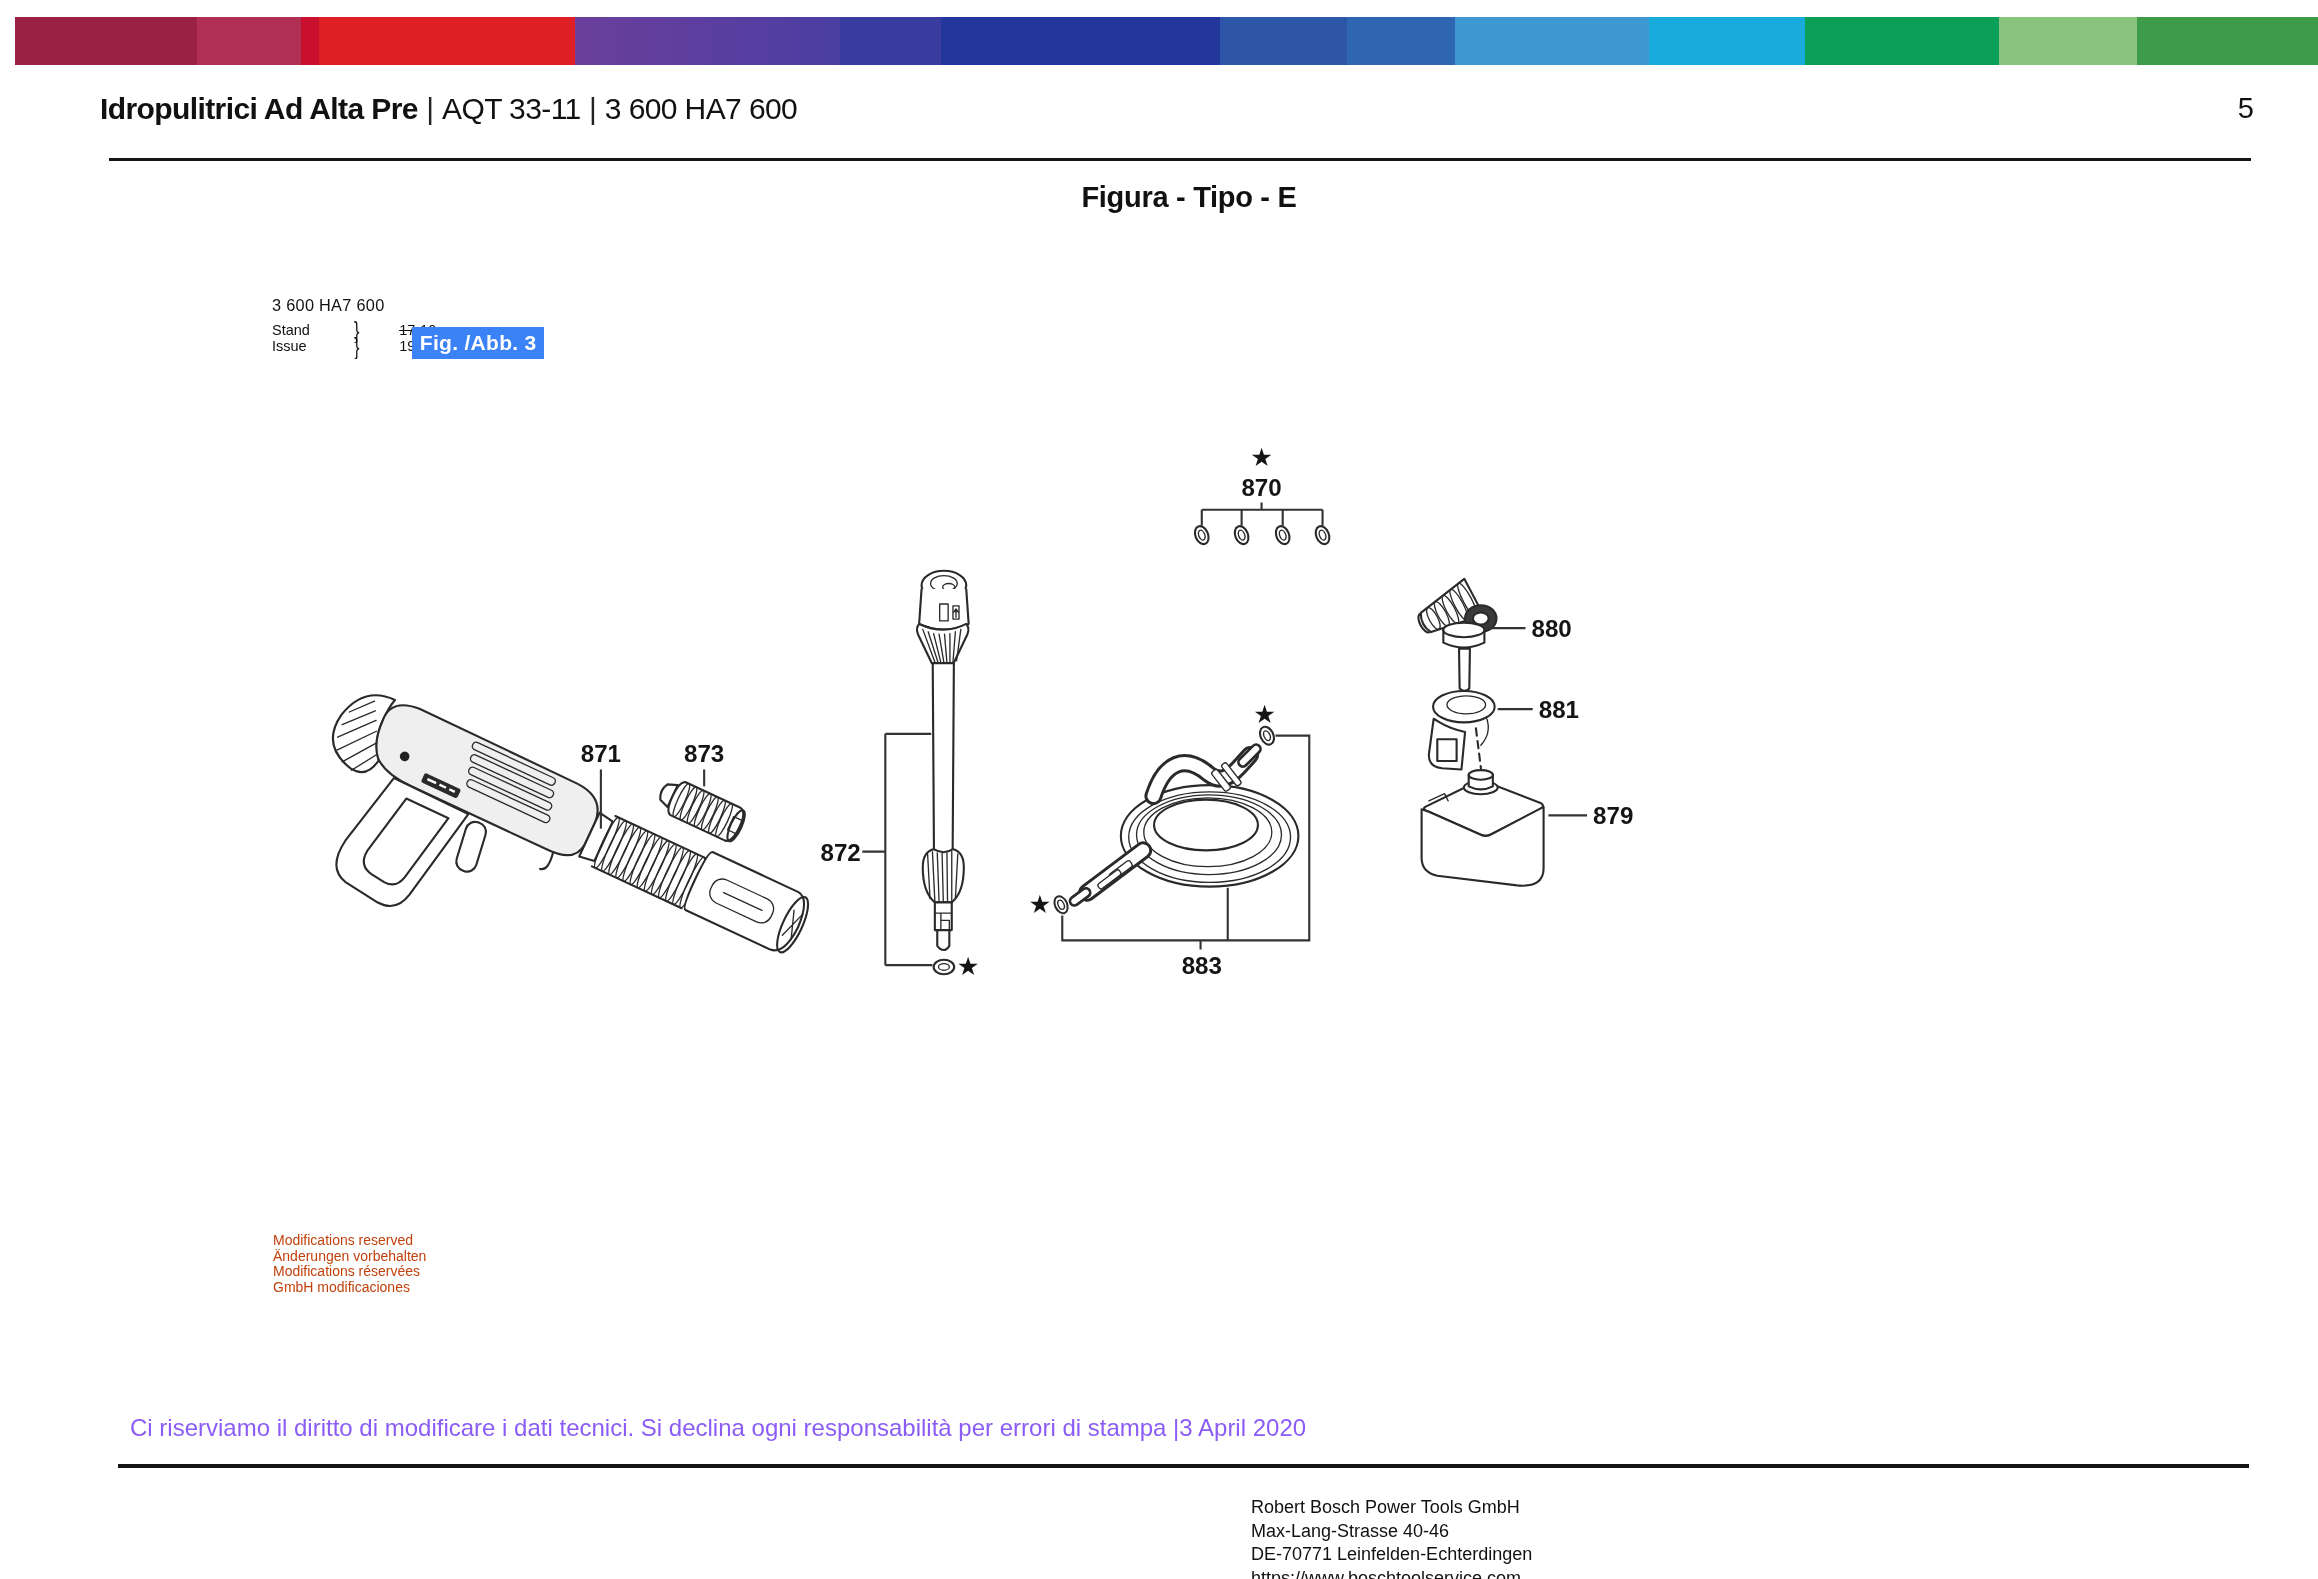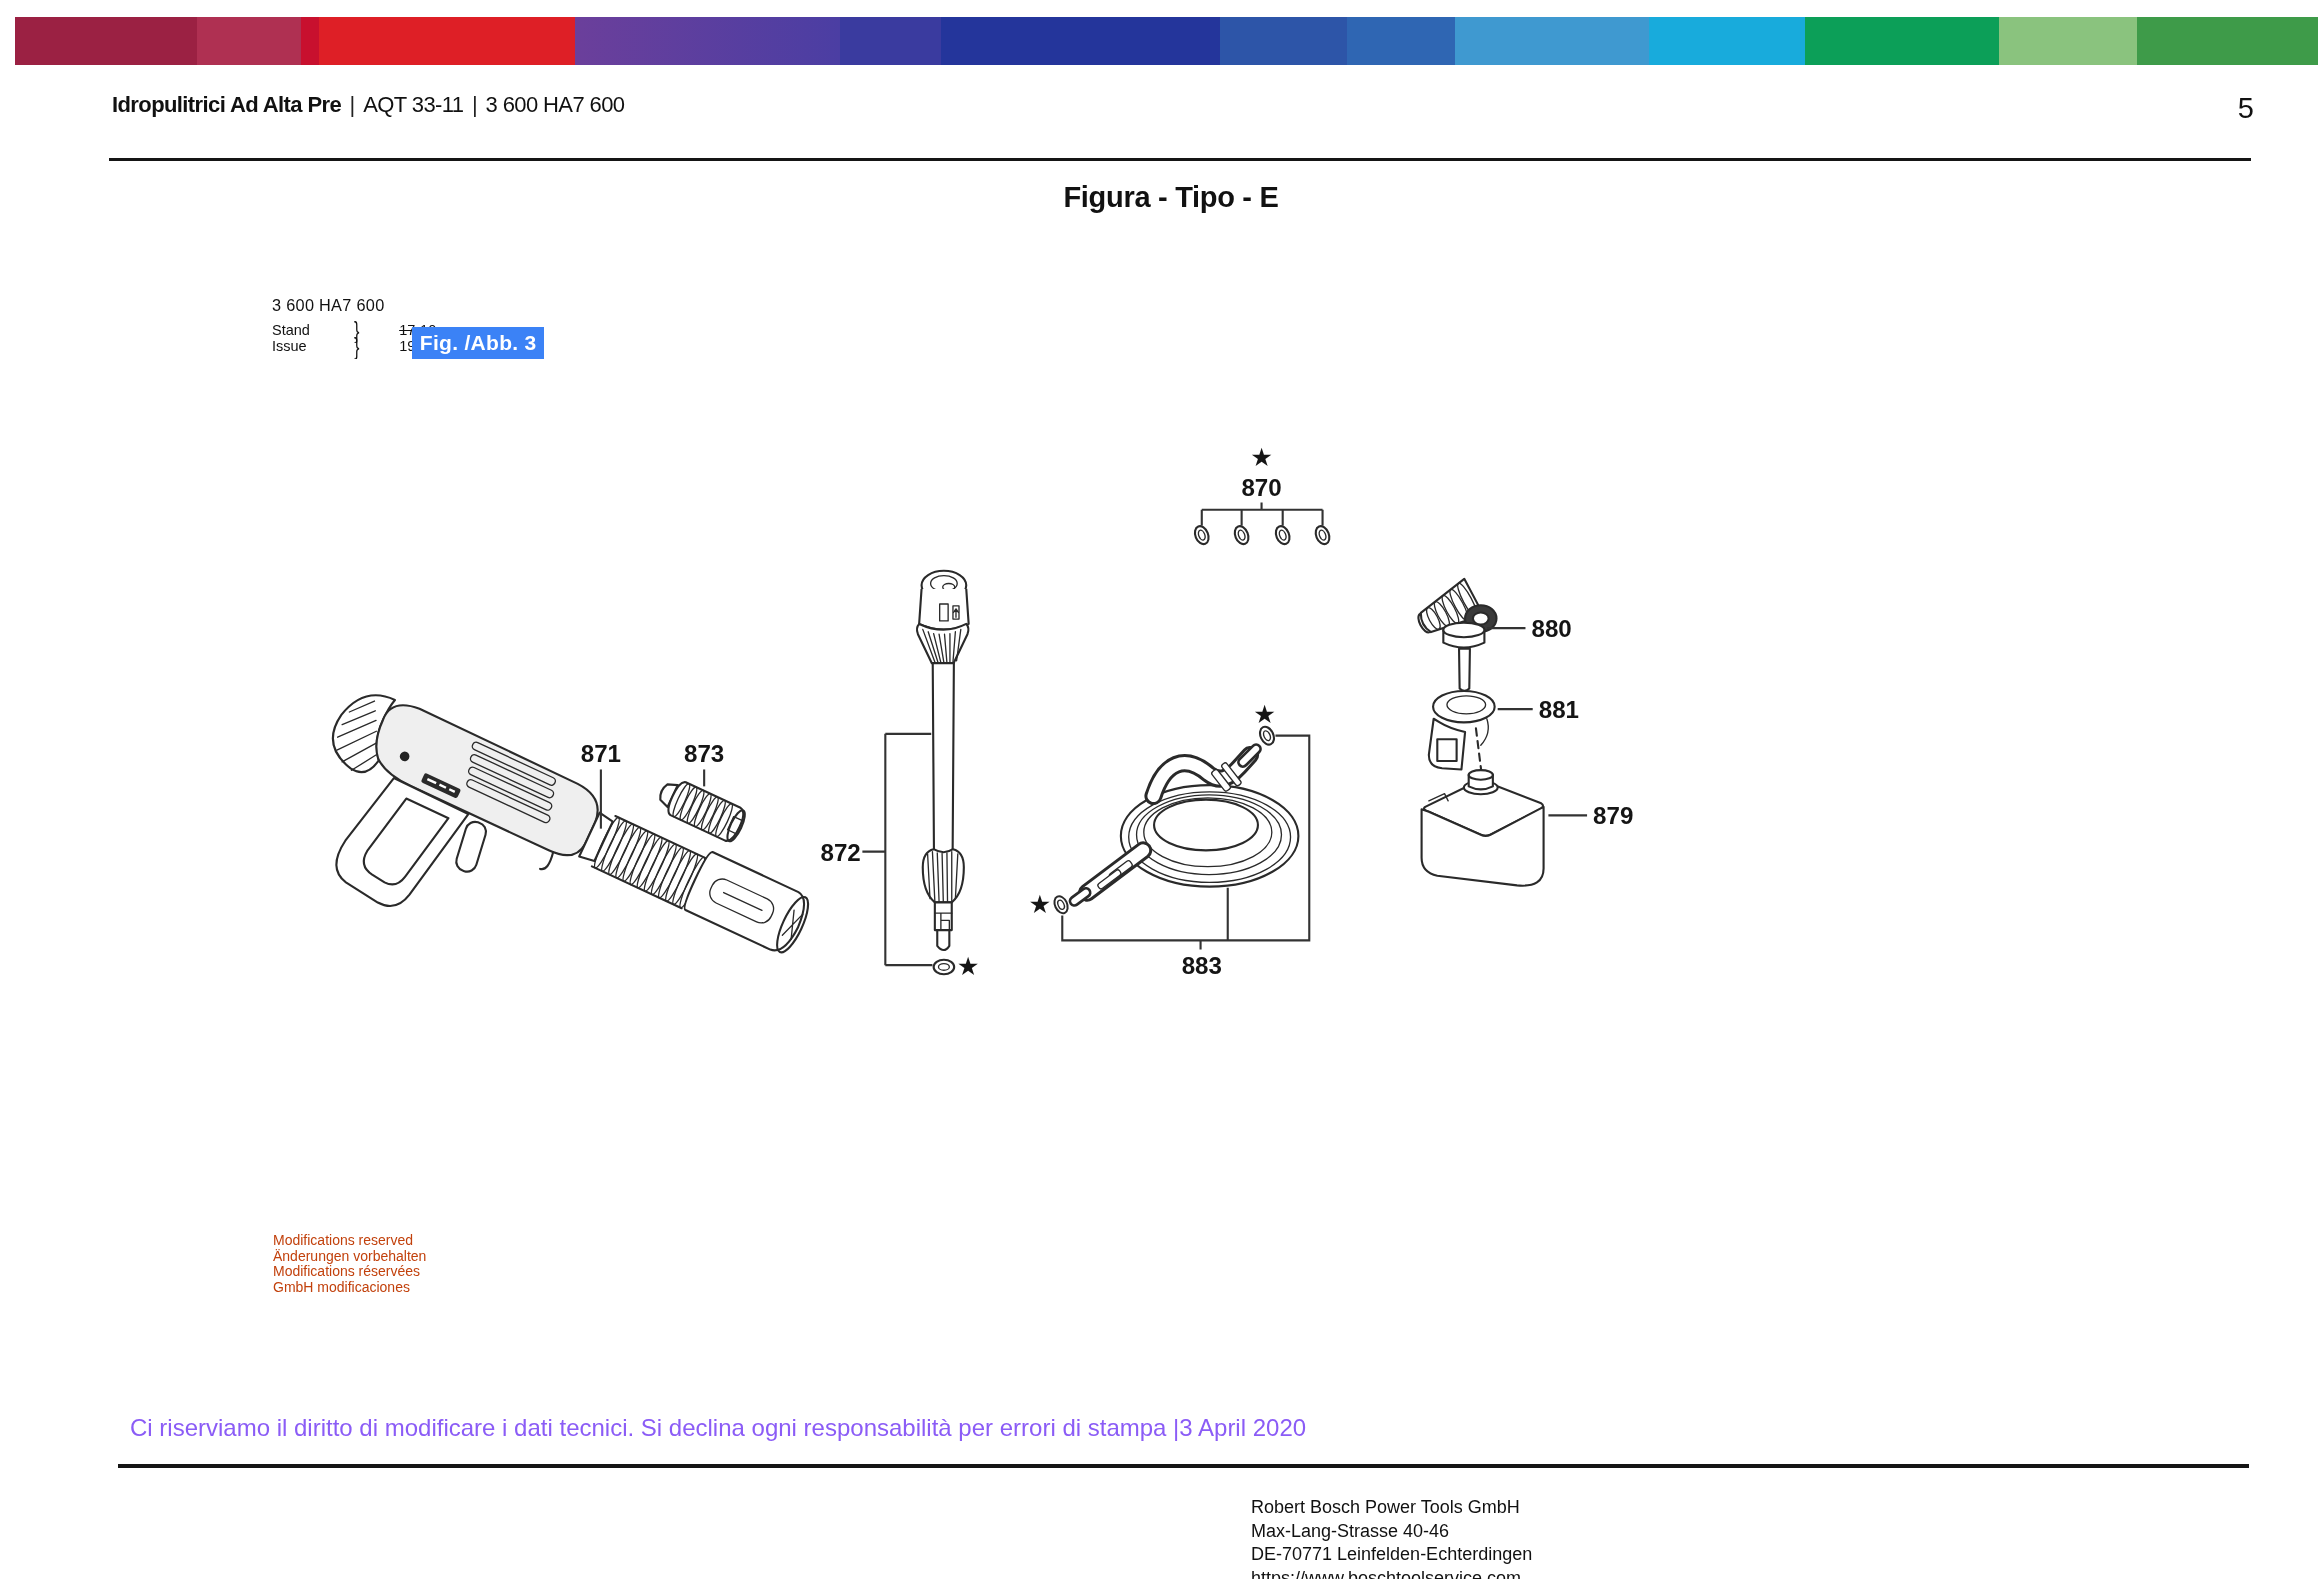--- a/index.html
+++ b/index.html
@@ -16,26 +16,26 @@
       #3A3B9F 35.8%, #3A3B9F 40.2%,
       #24359B 40.2%, #24359B 52.3%,
       #2D55A8 52.3%, #2D55A8 57.8%,
       #2F66B3 57.8%, #2F66B3 62.5%,
       #3F99D0 62.5%, #3F99D0 70.9%,
       #18ABDC 70.9%, #18ABDC 77.7%,
       #0C9F58 77.7%, #0C9F58 86.1%,
       #8AC37E 86.1%, #8AC37E 92.1%,
       #3E9B49 92.1%, #3E9B49 100%);}
   
-  .header-line{position:absolute;left:112px;top:92px;font-size:22px;letter-spacing:-0.6px;white-space:nowrap;}
+  .header-line{position:absolute;left:100px;top:92px;font-size:30px;letter-spacing:-0.6px;white-space:nowrap;}
   .header-line .bold{font-weight:bold;}
   .header-line .sep{font-weight:normal;padding:0 8.5px;color:#222;}
   .page-number{position:absolute;right:65px;top:92px;font-size:29px;}
   .header-rule{position:absolute;left:109px;top:158px;width:2142px;height:3px;background:#151515;}
-  .figure-title{position:absolute;left:100px;top:181px;width:2142px;text-align:center;
+  .figure-title{position:absolute;left:118px;top:181px;width:2142px;text-align:center;
                 font-size:29px;font-weight:bold;letter-spacing:-0.3px;}
   
   .info-block{position:absolute;left:272px;top:297px;font-size:14.5px;line-height:16.3px;}
   .info-code{font-size:16.3px;margin-bottom:8.5px;letter-spacing:0.3px;}
   .info-row{display:flex;align-items:center;height:16.3px;gap:30px;}
   .info-row .lab{width:52px;}
   .info-row .brace{display:inline-block;transform:scaleY(1.45);font-size:16.3px;margin-right:9.7px;}
   .strike{text-decoration:line-through;}
   .fig-box{position:absolute;left:412px;top:327px;background:#3b82f6;color:#fff;
            font-size:21px;font-weight:bold;padding:4.2px 7.8px;letter-spacing:0.3px;}

